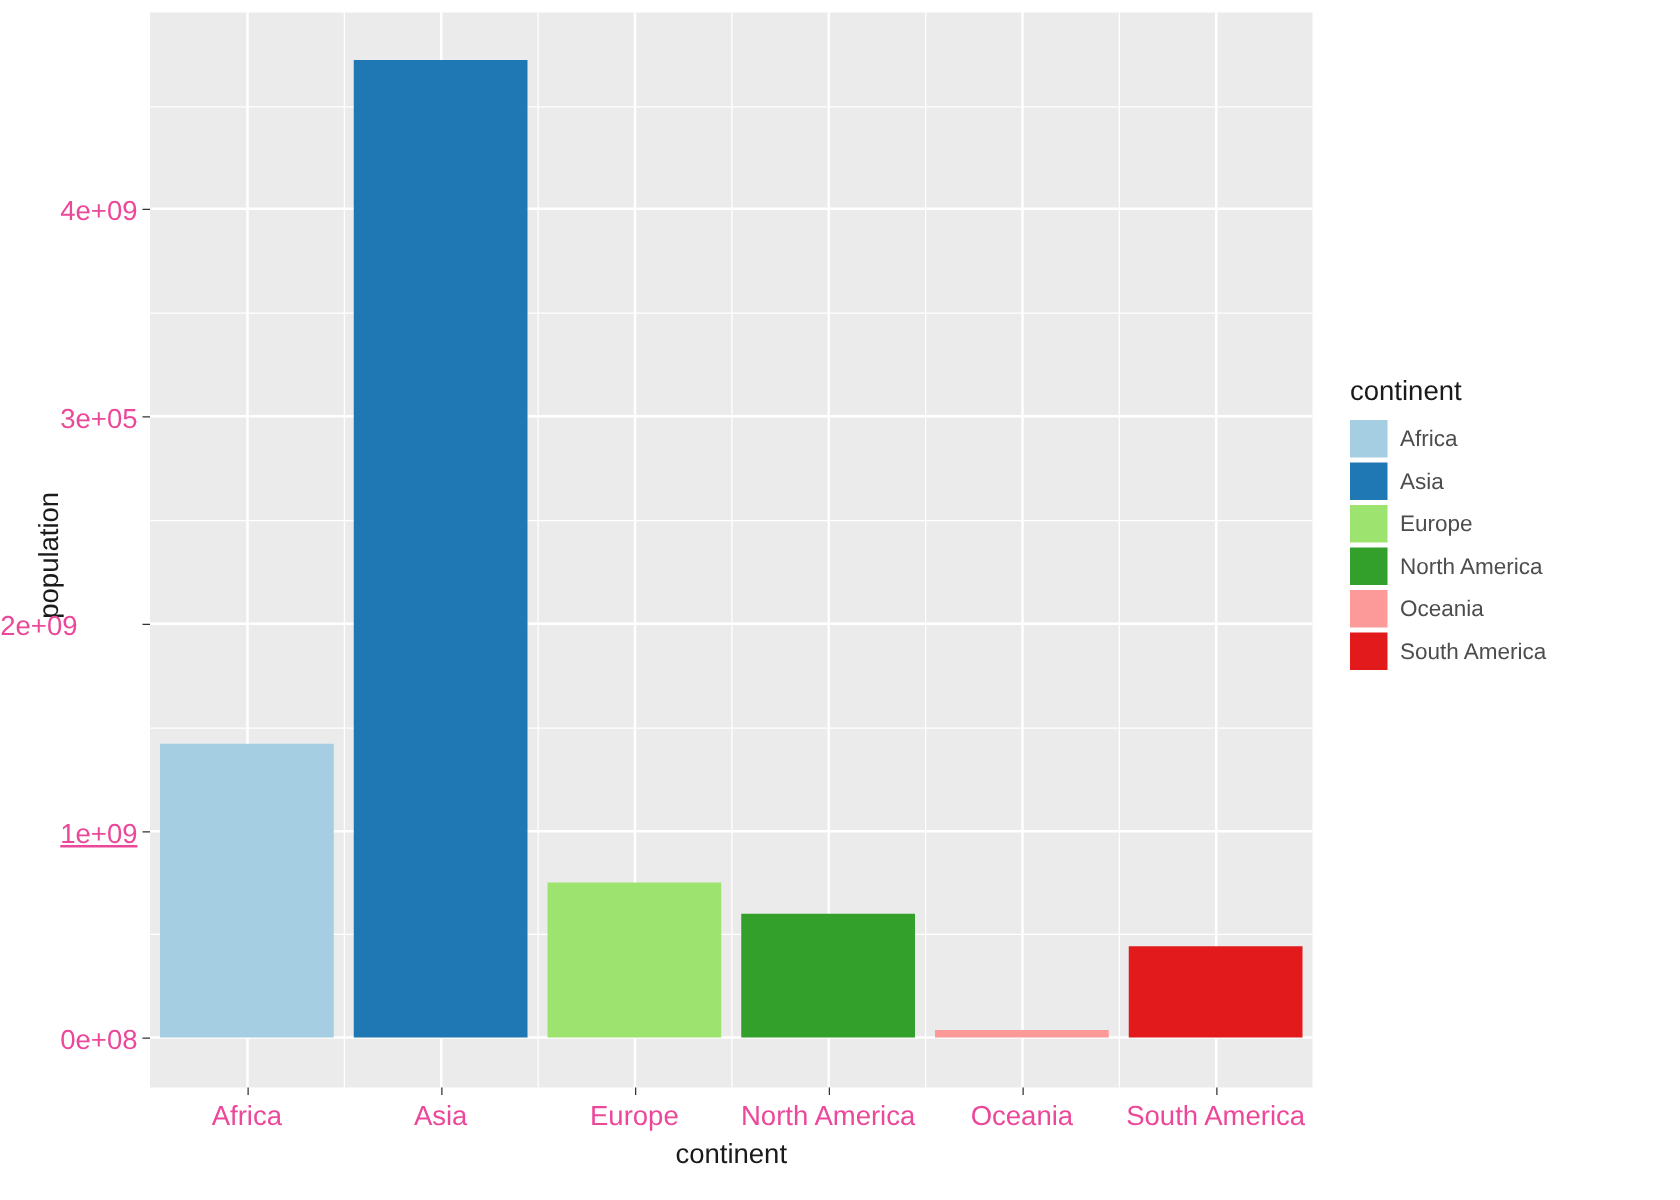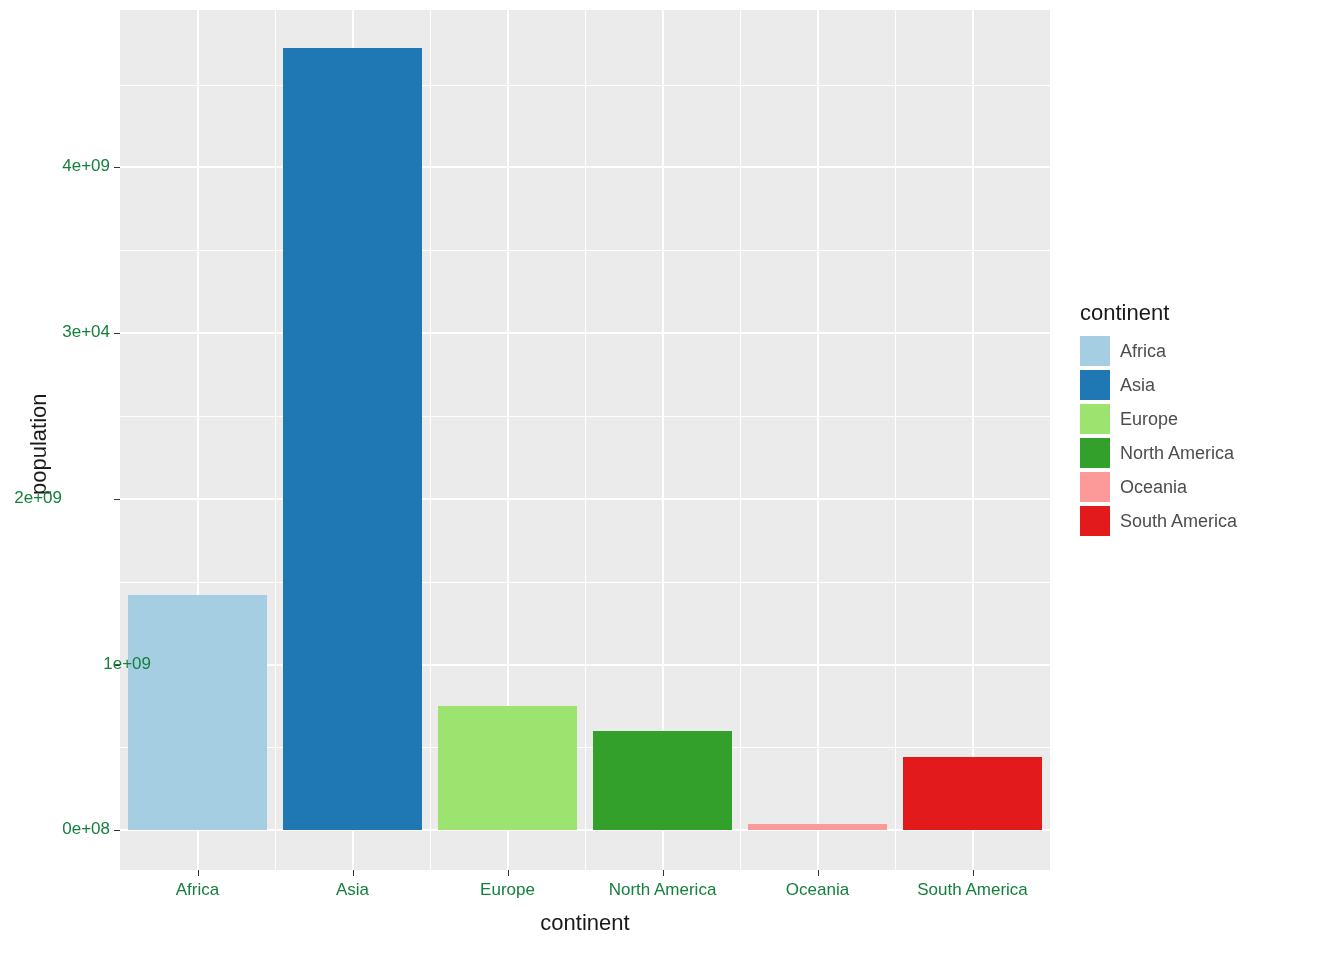--- a/index.html
+++ b/index.html
@@ -41,22 +41,22 @@
     background: #333333;
   }
   .tick-mark-x {
     position: absolute;
     width: 1px;
     height: 6px;
     background: #333333;
   }
   .tick-label {
     position: absolute;
-    font-size: 17px;
-    color: #15803d;
+    font-size: 22px;
+    color: #ec4899;
     white-space: nowrap;
   }
   .axis-title {
     position: absolute;
     font-size: 22px;
     color: #1a1a1a;
   }
   .axis-title.y {
     transform: rotate(-90deg);
     transform-origin: left top;
@@ -147,25 +147,25 @@
         <div class="legend-item">
           <div class="legend-swatch" style="background: rgb(227, 26, 28);"></div>
           <span>South America</span>
         </div>
       </div>
   </div>
 
 <div class="tick-mark-y" style="left: 114px; top: 830.231px;"></div>
     <div class="tick-label" style="right: 1234px; top: 819.231px; text-align: right;">0e+08</div>
     <div class="tick-mark-y" style="left: 114px; top: 664.528px;"></div>
-    <div class="tick-label" style="right: 1193px; top: 653.528px; ">1e+09</div>
+    <div class="tick-label" style="right: 1234px; top: 653.528px;  text-decoration: underline;">1e+09</div>
     <div class="tick-mark-y" style="left: 114px; top: 498.825px;"></div>
     <div class="tick-label" style="right: 1282px; top: 487.825px; text-align: right;">2e+09</div>
     <div class="tick-mark-y" style="left: 114px; top: 333.121px;"></div>
-    <div class="tick-label" style="right: 1234px; top: 322.121px; text-align: right;">3e+04</div>
+    <div class="tick-label" style="right: 1234px; top: 322.121px; text-align: right;">3e+05</div>
     <div class="tick-mark-y" style="left: 114px; top: 167.418px;"></div>
     <div class="tick-label" style="right: 1234px; top: 156.418px; text-align: right;">4e+09</div>
     <div class="tick-mark-x" style="left: 197.5px; top: 870px;"></div>
     <div class="tick-label" style="left: 197.5px; top: 880px; transform: translateX(-50%);">Africa</div>
     <div class="tick-mark-x" style="left: 352.5px; top: 870px;"></div>
     <div class="tick-label" style="left: 352.5px; top: 880px; transform: translateX(-50%);">Asia</div>
     <div class="tick-mark-x" style="left: 507.5px; top: 870px;"></div>
     <div class="tick-label" style="left: 507.5px; top: 880px; transform: translateX(-50%);">Europe</div>
     <div class="tick-mark-x" style="left: 662.5px; top: 870px;"></div>
     <div class="tick-label" style="left: 662.5px; top: 880px; transform: translateX(-50%);">North America</div>

